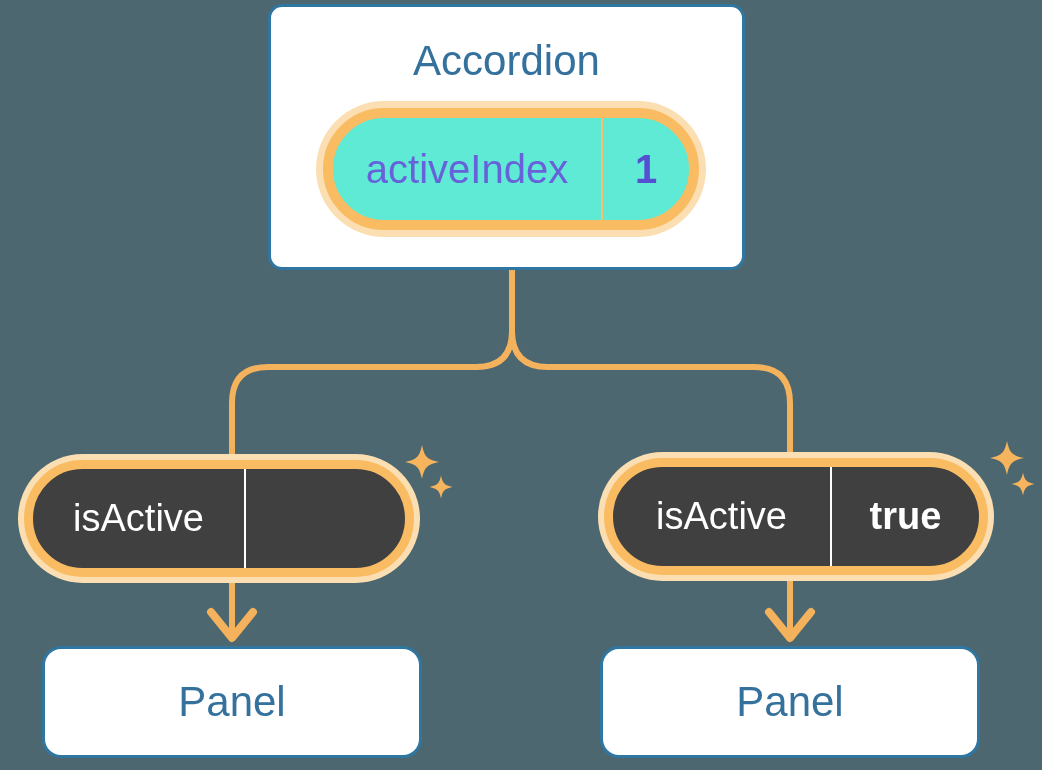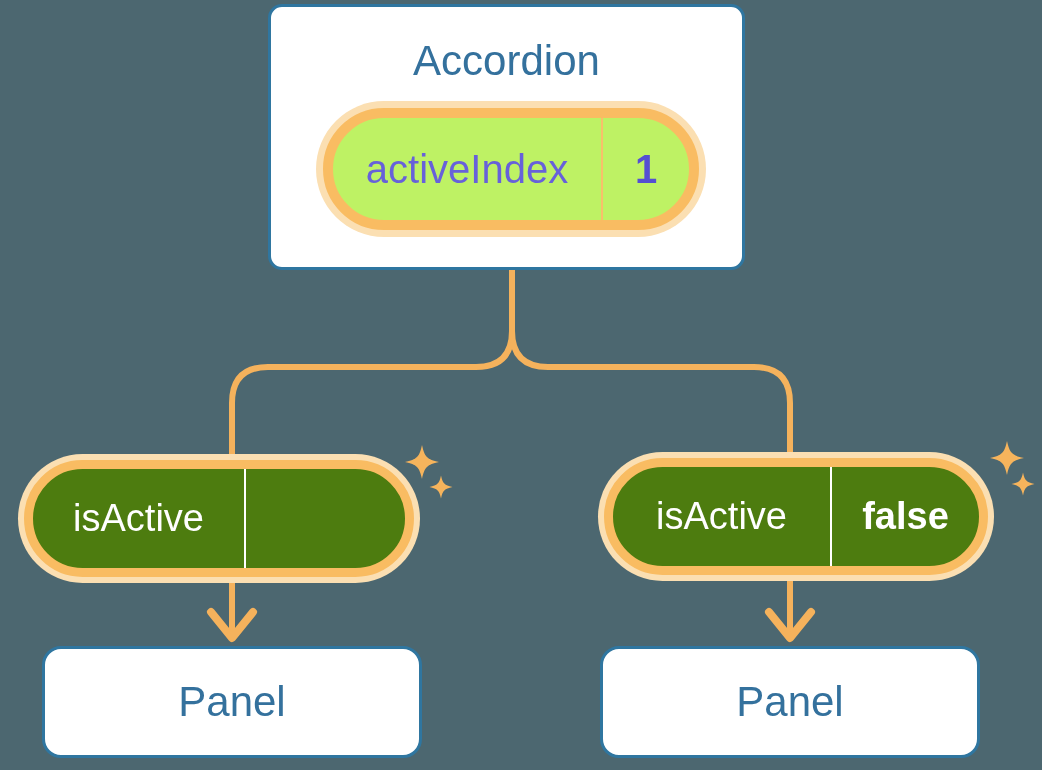--- a/index.html
+++ b/index.html
@@ -58,28 +58,28 @@
     position: absolute;
     box-sizing: border-box;
     border-radius: 999px;
     display: flex;
     align-items: stretch;
     overflow: hidden;
   }
   .pill-state {
     left: 323px; top: 108px;
     width: 376px; height: 122px;
-    background: #bef264;
+    background: #5eead4;
     border: 10px solid #F9BC62;
     box-shadow: 0 0 0 7px #FBDFB2;
     font-size: 40px;
     color: #6761DA;
   }
   .pill-prop {
-    background: #4d7c0f;
+    background: #404040;
     border: 9px solid #F9BC62;
     box-shadow: 0 0 0 6px #FBDFB2;
     font-size: 38px;
     color: #FFFFFF;
   }
   .pill-prop-left  { left: 24px;  top: 460px; width: 390px; height: 117px; }
   .pill-prop-right { left: 604px; top: 458px; width: 384px; height: 117px; }
 
   .seg {
     display: flex;
@@ -134,21 +134,21 @@
   </div>
 
   <div class="pill pill-prop pill-prop-left">
     <div class="seg seg-name">isActive</div>
     <div class="divider divider-white"></div>
   </div>
 
   <div class="pill pill-prop pill-prop-right">
     <div class="seg seg-name">isActive</div>
     <div class="divider divider-white"></div>
-    <div class="seg seg-value">false</div>
+    <div class="seg seg-value">true</div>
   </div>
 
   <div class="card card-panel panel-left">
     <span>Panel</span>
   </div>
   <div class="card card-panel panel-right">
     <span>Panel</span>
   </div>
 
 </div>

